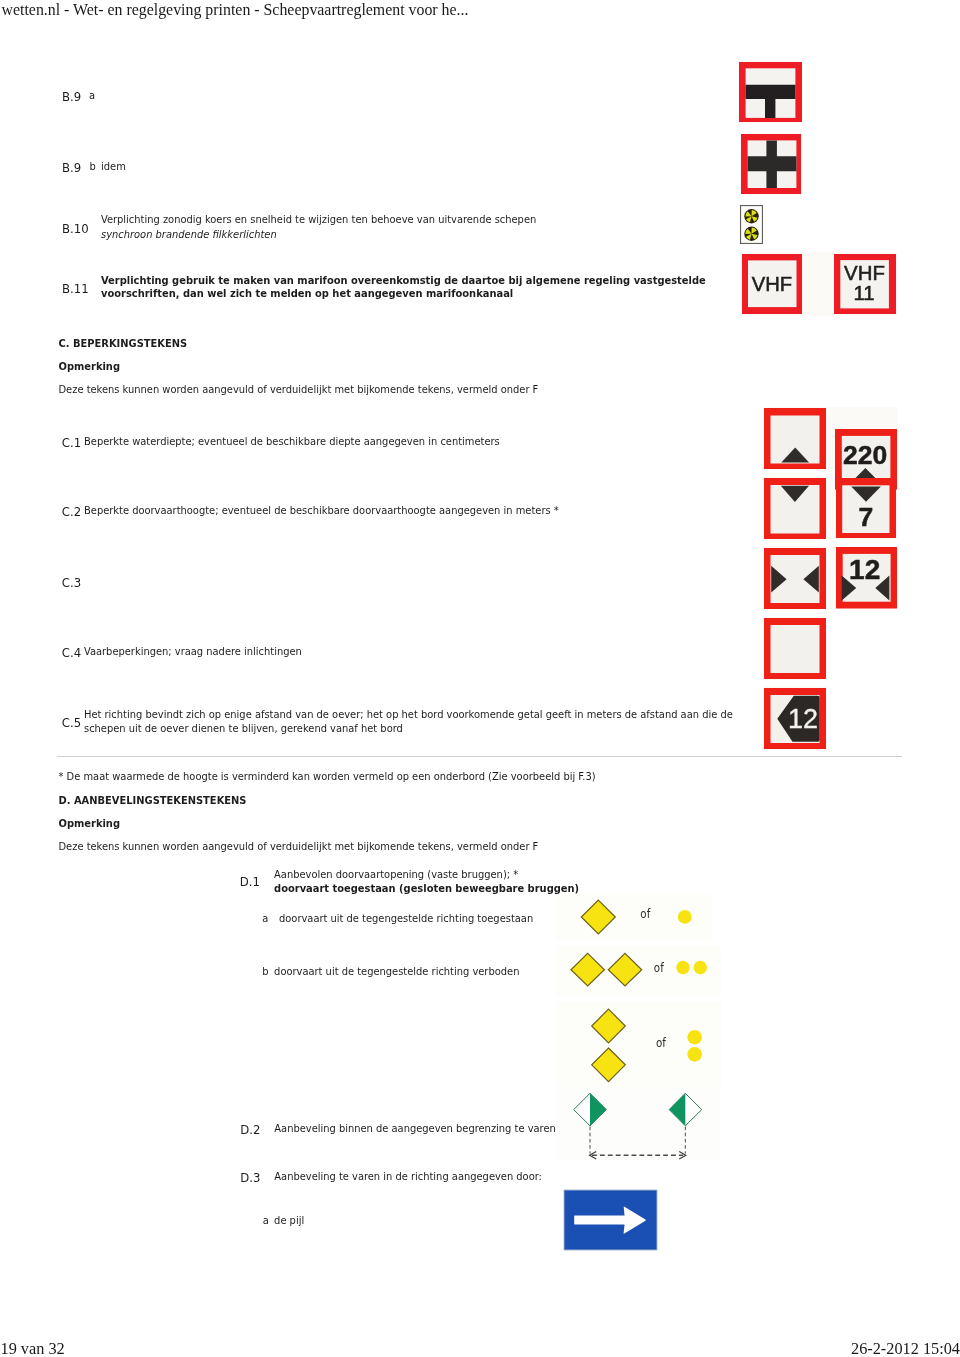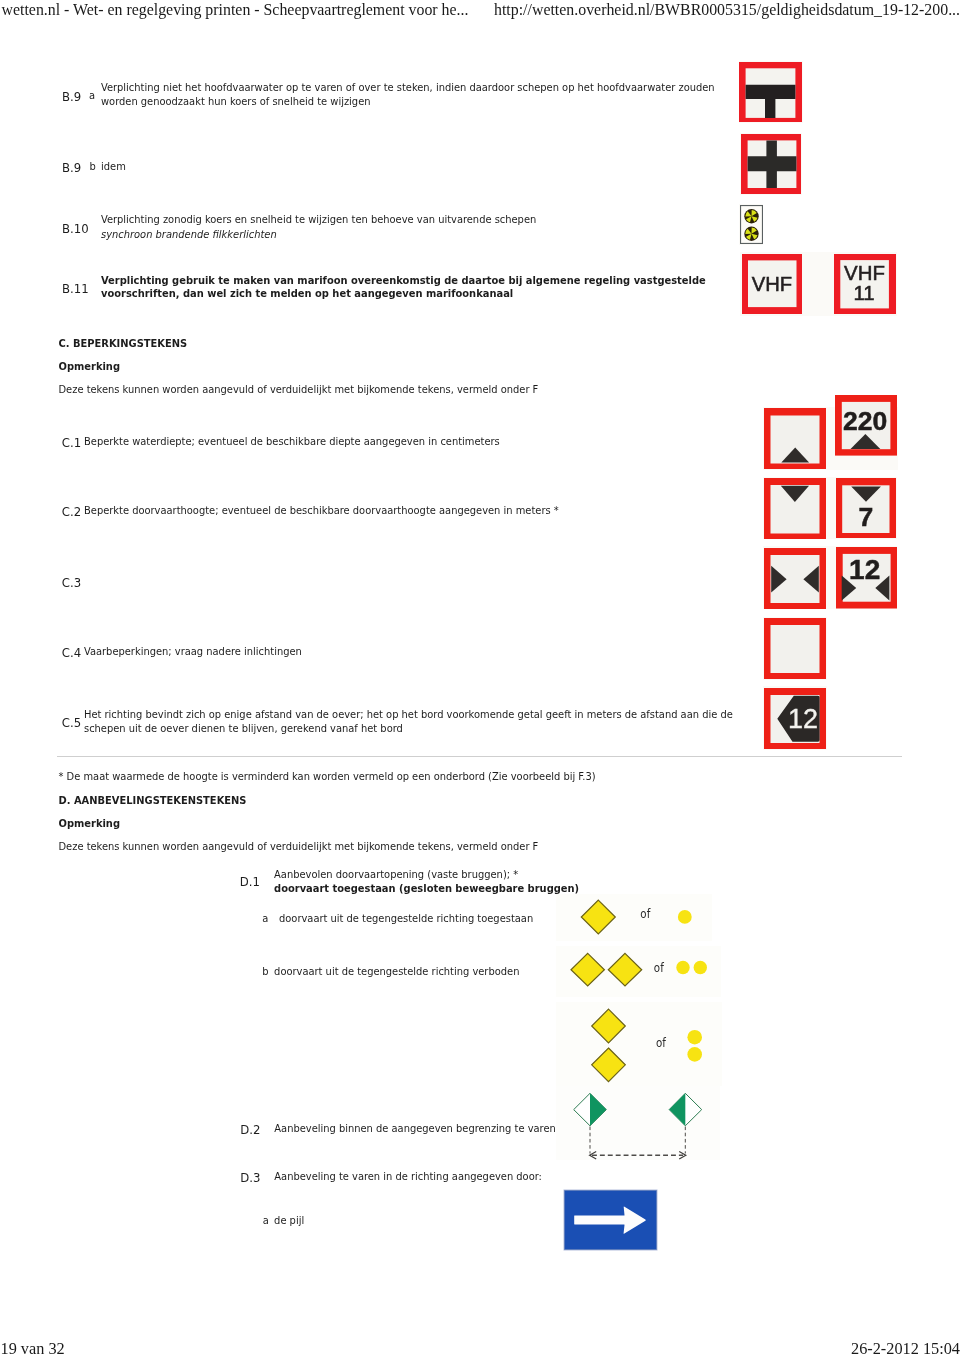--- a/index.html
+++ b/index.html
@@ -29,26 +29,24 @@
   
   .sign{position:absolute;box-sizing:border-box;}
   svg{display:block;}
 </style>
 </head>
 <body>
 
 <div class="page">
   <div class="hdr">
     <span class="l">wetten.nl - Wet- en regelgeving printen - Scheepvaartreglement voor he...</span>
-    <span class="r">http://wetten.overheid.nl/BWBR0005315/geldigheidsdatum_19-12-200...</span>
   </div>
 
   <div class="code" style="left:62px;top:88.6px;">B.9</div>
   <div class="sub" style="left:89px;top:88.6px;">a</div>
-  <div class="t" style="left:101px;top:81px;width:616px;">Verplichting niet het hoofdvaarwater op te varen of over te steken, indien daardoor schepen op het hoofdvaarwater zouden worden genoodzaakt hun koers of snelheid te wijzigen</div>
 
   <div class="code" style="left:62px;top:160px;">B.9</div>
   <div class="sub" style="left:89.5px;top:160px;">b</div>
   <div class="t" style="left:101px;top:160px;width:616px;">idem</div>
 
   <div class="code" style="left:62px;top:220.5px;">B.10</div>
   <div class="t ital" style="left:101px;top:227.7px;width:616px;">synchroon brandende filkkerlichten</div>
   <div class="t" style="left:101px;top:213px;width:616px;">Verplichting zonodig koers en snelheid te wijzigen ten behoeve van uitvarende schepen</div>
 
   <div class="code" style="left:62px;top:281px;">B.11</div>
@@ -135,21 +133,21 @@
   <div class="code" style="left:61.8px;top:715px;">C.5</div>
   <div class="t" style="left:84px;top:708.4px;width:665px;">Het richting bevindt zich op enige afstand van de oever; het op het bord voorkomende getal geeft in meters de afstand aan die de schepen uit de oever dienen te blijven, gerekend vanaf het bord</div>
 
   <div class="sign" style="left:764px;top:408px;width:62px;height:61px;">
     <svg viewBox="0 0 62 61" width="62" height="61" aria-hidden="true">
       <rect x="0" y="0" width="62" height="61" fill="#ee2017"></rect>
       <rect x="6.5" y="7.5" width="49" height="48" fill="#f2f1ed"></rect>
       <path d="M31.2 39.4 L45.1 54.4 H17.3 Z" fill="#2f2c2a"></path>
     </svg>
   </div>
-  <div class="sign" style="left:835.1px;top:395px;width:62px;height:79px;">
+  <div class="sign" style="left:835.1px;top:429px;width:62px;height:79px;">
     <svg viewBox="0 0 62 60.6" width="62" height="60.6" aria-hidden="true">
       <rect x="0" y="0" width="62" height="60.6" fill="#ee2017"></rect>
       <rect x="6.8" y="6.9" width="48.6" height="47.3" fill="#f2f1ed"></rect>
       <text x="30.2" y="35.4" text-anchor="middle" font-size="26.5" font-family="'Liberation Sans',sans-serif" font-weight="bold" fill="#201d1c" stroke="#201d1c" stroke-width="0.5">220</text>
       <path d="M30.4 39.1 L45.3 53.9 H15.5 Z" fill="#2f2c2a"></path>
     </svg>
   </div>
 
   <div class="sign" style="left:764px;top:478px;width:62px;height:61px;">
     <svg viewBox="0 0 62 61" width="62" height="61" aria-hidden="true">

